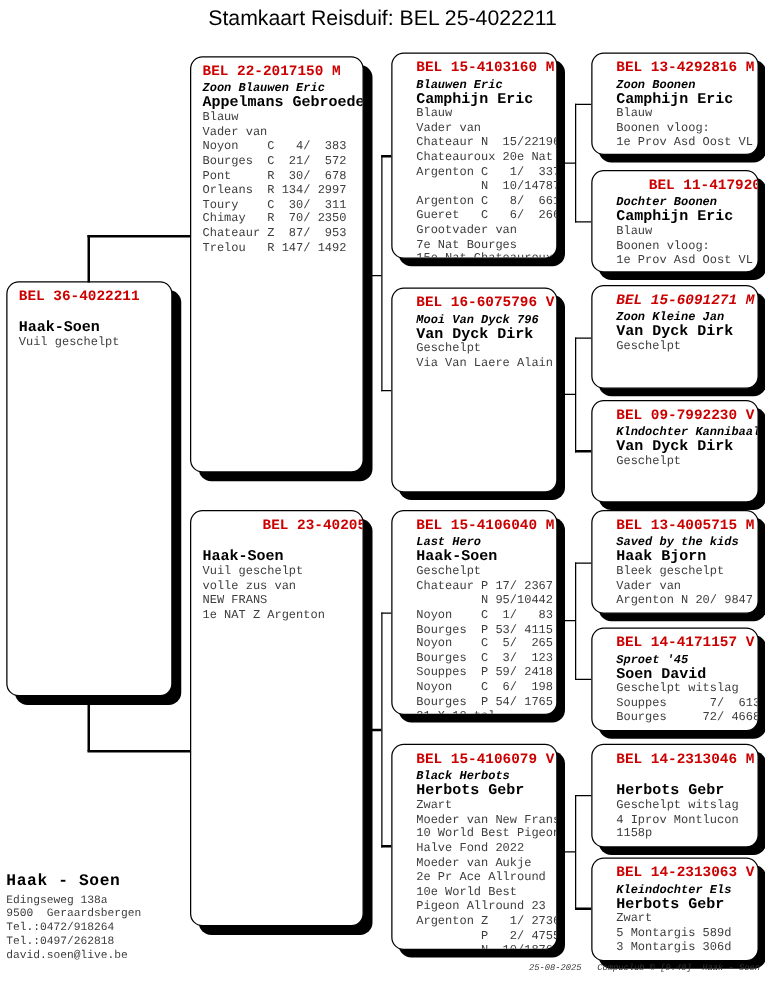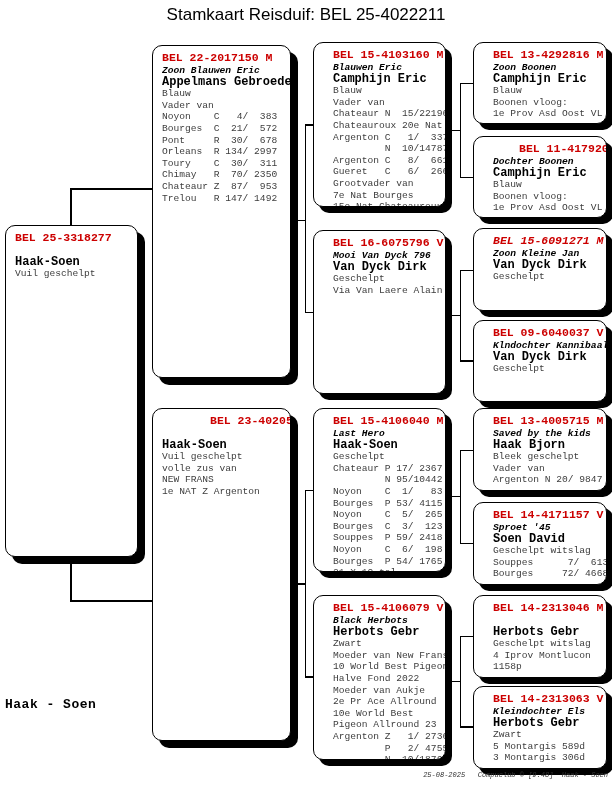--- a/index.html
+++ b/index.html
@@ -49,21 +49,21 @@
     position:absolute; right:4px; top:771px;
     font-size:7px; font-style:italic; color:#333; white-space:pre;
   }
 </style>
 </head>
 <body>
 
 <div class="title">Stamkaart Reisduif: BEL 25-4022211</div>
 
 <div class="pbox shadow7 b0">
-  <div class="ring" style="color: rgb(204, 0, 0);">BEL 25-3318277</div>
+  <div class="ring" style="color: rgb(204, 0, 0);">BEL 36-4022211</div>
   <div class="pname"></div>
   <div class="pbreeder">Haak-Soen</div>
   <div class="plines">Vuil geschelpt</div>
 </div>
 
 <div class="pbox shadow7 b1">
   <div class="ring" style="color: rgb(204, 0, 0);">BEL 22-2017150 M</div>
   <div class="pname">Zoon Blauwen Eric</div>
   <div class="pbreeder">Appelmans Gebroeders</div>
   <div class="plines">Blauw
@@ -159,21 +159,21 @@
 Boonen vloog:
 1e Prov Asd Oost VL</div>
 </div>
 <div class="pbox shadow6 b9">
   <div class="ring" style="color: rgb(204, 0, 0); font-style: italic;">BEL 15-6091271 M</div>
   <div class="pname">Zoon Kleine Jan</div>
   <div class="pbreeder">Van Dyck Dirk</div>
   <div class="plines">Geschelpt</div>
 </div>
 <div class="pbox shadow6 b10">
-  <div class="ring" style="color: rgb(204, 0, 0);">BEL 09-6040037 V</div>
+  <div class="ring" style="color: rgb(204, 0, 0);">BEL 09-7992230 V</div>
   <div class="pname">Klndochter Kannibaal</div>
   <div class="pbreeder">Van Dyck Dirk</div>
   <div class="plines">Geschelpt</div>
 </div>
 <div class="pbox shadow6 b11">
   <div class="ring" style="color: rgb(204, 0, 0);">BEL 13-4005715 M</div>
   <div class="pname">Saved by the kids</div>
   <div class="pbreeder">Haak Bjorn</div>
   <div class="plines">Bleek geschelpt
 Vader van
@@ -234,15 +234,20 @@
 <div class="line" style="left:459.5px; top:449.5px; width:13.5px; height:1.5px;"></div>
 <div class="line" style="left:459.5px; top:542.5px; width:13.5px; height:1.5px;"></div>
 
 <div class="line" style="left:446px; top:680.5px; width:14px;  height:1.5px;"></div>
 <div class="line" style="left:459.5px; top:635.5px; width:1.5px; height:92px;"></div>
 <div class="line" style="left:459.5px; top:635.5px; width:13.5px; height:1.5px;"></div>
 <div class="line" style="left:459.5px; top:726px; width:13.5px; height:1.5px;"></div>
 
 <div class="owner">
   <div class="owner-name">Haak - Soen</div>
+  <div class="owner-lines">Edingseweg 138a
+9500  Geraardsbergen
+Tel.:0472/918264
+Tel.:0497/262818
+david.soen@live.be</div>
 </div>
 
 <div class="footer">25-08-2025   Compuclub © [9.48]  Haak - Soen</div>
 
 </body></html>

